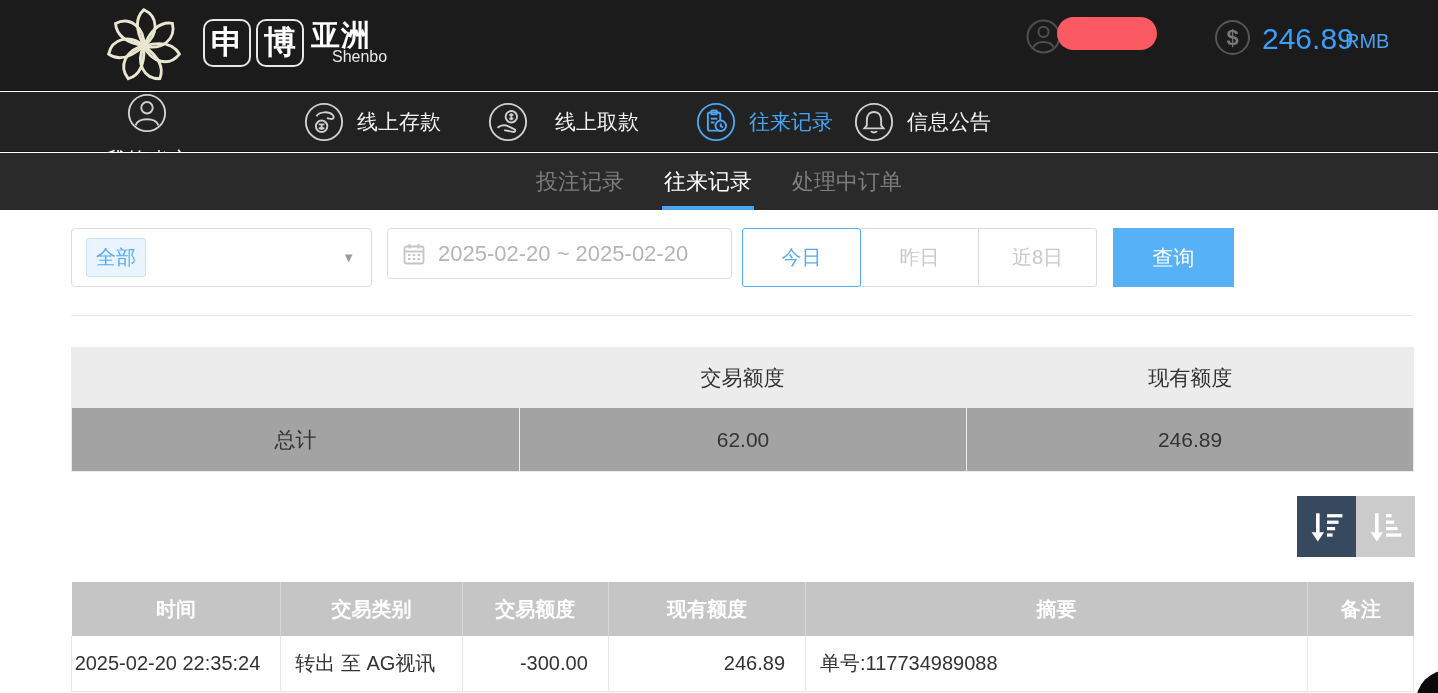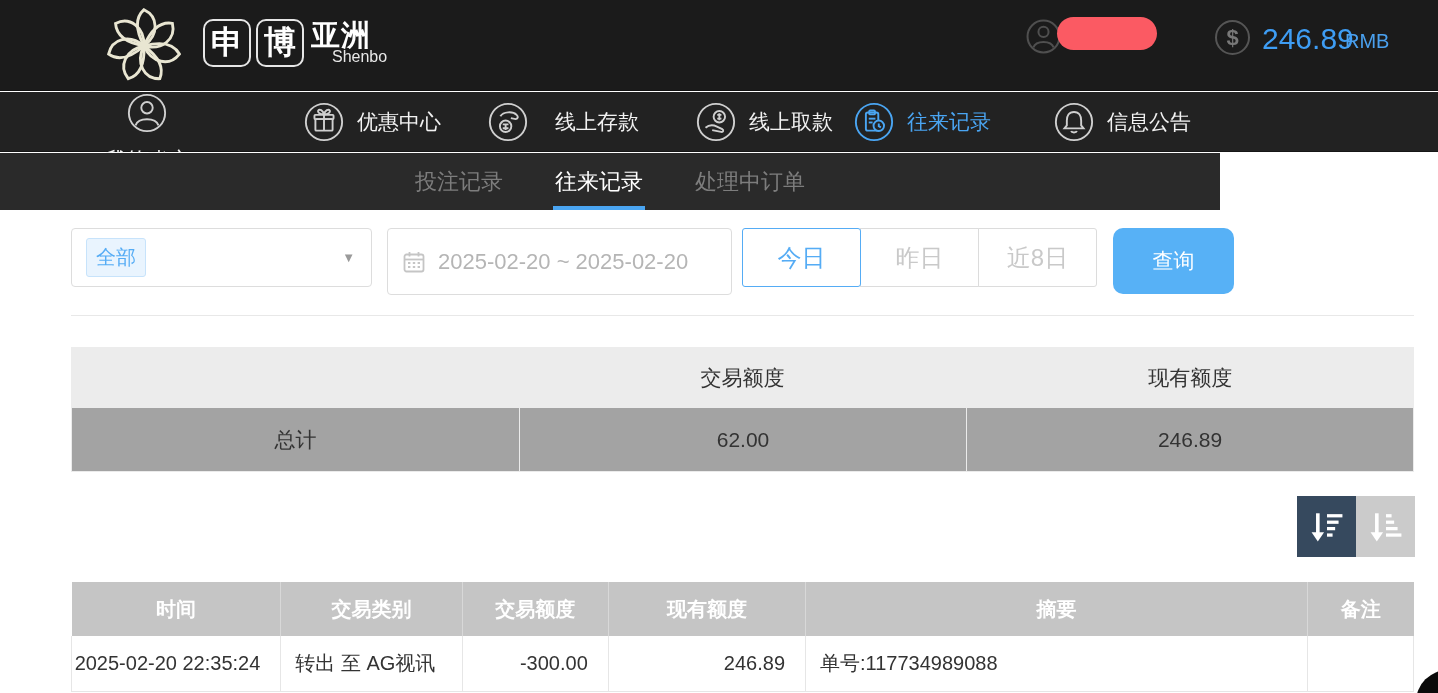--- a/index.html
+++ b/index.html
@@ -40,49 +40,49 @@
   .nav-item .nicon { color:#cfcfcf; display:flex; }
   .nav-item.active { color:#4aa5f2; }
   .nav-item.active .nicon { color:#4aa5f2; }
   .nav-item:nth-child(1){ left:105px;flex-direction:column; }
   .nav-item:nth-child(2){ left:303px; }
   .nav-item:nth-child(3){ left:487px;gap:26px; }
   .nav-item:nth-child(4){ left:695px; }
   .nav-item:nth-child(5){ left:853px; }
   .nav-item:nth-child(6){ left:1053px; }
   
-  .tabbar { position:absolute; left:0; top:153px; width:1220px; height:57px;
-    background:#2a2a2a; display:flex; justify-content:center; gap:48px; }
+  .tabbar { position:absolute; left:0; top:153px; width:1438px; height:57px;
+    background:#2a2a2a; display:flex; justify-content:center; gap:36px; }
   .tab { position:relative; height:57px; display:flex; align-items:center;
     font-size:22px; color:#7d7d7d; cursor:pointer; padding:0 2px; }
   .tab.active { color:#fff; }
   .tab.active::after { content:""; position:absolute; left:0; right:0; bottom:0;
     height:4px; background:#4aa5f2; }
   
   .filter-row { position:absolute; left:0; top:228px; width:1438px; height:59px; }
   .type-select { position:absolute; left:71px; top:0; width:301px; height:59px;
     border:1px solid #ddd; border-radius:4px; background:#fff;
     display:flex; align-items:center; padding:0 14px; cursor:pointer; }
   .type-chip { background:#e9f4fe; border:1px solid #c7e3fb; border-radius:3px;
     color:#55acf5; font-size:20px; padding:5px 9px; }
   .select-caret { position:absolute; right:16px; color:#9a9a9a; font-size:13px; }
-  .date-input { position:absolute; left:387px; top:0; width:345px; height:67px;
+  .date-input { position:absolute; left:387px; top:0; width:345px; height:51px;
     border:1px solid #ddd; border-radius:4px; background:#fff;
     display:flex; align-items:center; gap:12px; padding:0 14px; cursor:pointer; }
   .date-input .cal { color:#c5c5c5; display:flex; }
   .date-text { color:#b5b5b5; font-size:22px; white-space:nowrap; }
   .range-group { position:absolute; left:742px; top:0; height:59px; display:flex; }
   .range-btn { width:119px; height:59px; background:#fff; border:1px solid #dcdcdc;
     margin-left:-1px; display:flex; align-items:center; justify-content:center;
-    font-size:24px; color:#c9c9c9; cursor:pointer; }
+    font-size:20px; color:#c9c9c9; cursor:pointer; }
   .range-btn:first-child { margin-left:0; border-radius:3px 0 0 3px; }
   .range-btn:last-child { border-radius:0 3px 3px 0; }
   .range-btn.active { border:1px solid #55acf5; color:#55acf5; z-index:1; border-radius:3px; }
-  .search-btn { position:absolute; left:1113px; top:0; width:121px; height:66px;
-    background:#57b1f6; border:none; border-radius:10px; color:#fff; font-size:21px;
+  .search-btn { position:absolute; left:1113px; top:0; width:121px; height:59px;
+    background:#57b1f6; border:none; border-radius:0; color:#fff; font-size:21px;
     display:flex; align-items:center; justify-content:center; cursor:pointer;
     font-family:inherit; }
   .hr-line { position:absolute; left:71px; top:315px; width:1343px; height:1px;
     background:#e8e8e8; }
   
   .summary { position:absolute; left:71px; top:347px; width:1343px; }
   .summary .shead { display:grid; grid-template-columns:1fr 1fr 1fr; height:61px;
     background:#ececec; }
   .summary .shead > div { display:flex; align-items:center; justify-content:center;
     font-size:21px; color:#333; }
@@ -167,33 +167,20 @@
   <div class="mainnav">
     <div class="nav-item">
       <span class="nicon">
         <svg width="42" height="42" viewBox="0 0 44 44" stroke="currentColor" stroke-width="2" fill="none">
           <circle cx="22" cy="22" r="19"></circle>
             <circle cx="22" cy="16.5" r="6"></circle>
           <path d="M10,35 C13,26.5 31,26.5 34,35"></path>
         </svg>
         </span>
       <span>我的账户</span>
-    </div>
-    <div class="nav-item">
-      <span class="nicon">
-        <svg width="42" height="42" viewBox="0 0 44 44" stroke="currentColor" stroke-width="2" fill="none">
-          <circle cx="22" cy="22" r="19"></circle>
-          <rect x="13" y="19" width="18" height="12" rx="1"></rect>
-          <rect x="12" y="14.5" width="20" height="4.5" rx="1"></rect>
-          <line x1="22" y1="14.5" x2="22" y2="31"></line>
-          <path d="M22,14 C18,14 15,12 16,10 C17.2,8 21,9.5 22,14 Z"></path>
-          <path d="M22,14 C26,14 29,12 28,10 C26.8,8 23,9.5 22,14 Z"></path>
-        </svg>
-        </span>
-      <span>优惠中心</span>
     </div>
     <div class="nav-item">
       <span class="nicon">
         <svg width="42" height="42" viewBox="0 0 44 44" stroke="currentColor" stroke-width="2" fill="none">
           <circle cx="22" cy="22" r="19"></circle>
           <path d="M14,16 C17,11 27,10.5 31,14.5 C33,16.5 32.5,18.5 30,19 L25,18"></path>
           <circle cx="19.5" cy="26.5" r="6"></circle>
           <path d="M16.5,24.5 h6 M16.5,28.5 h6 M19.5,24.5 v6"></path>
         </svg>
         </span>

